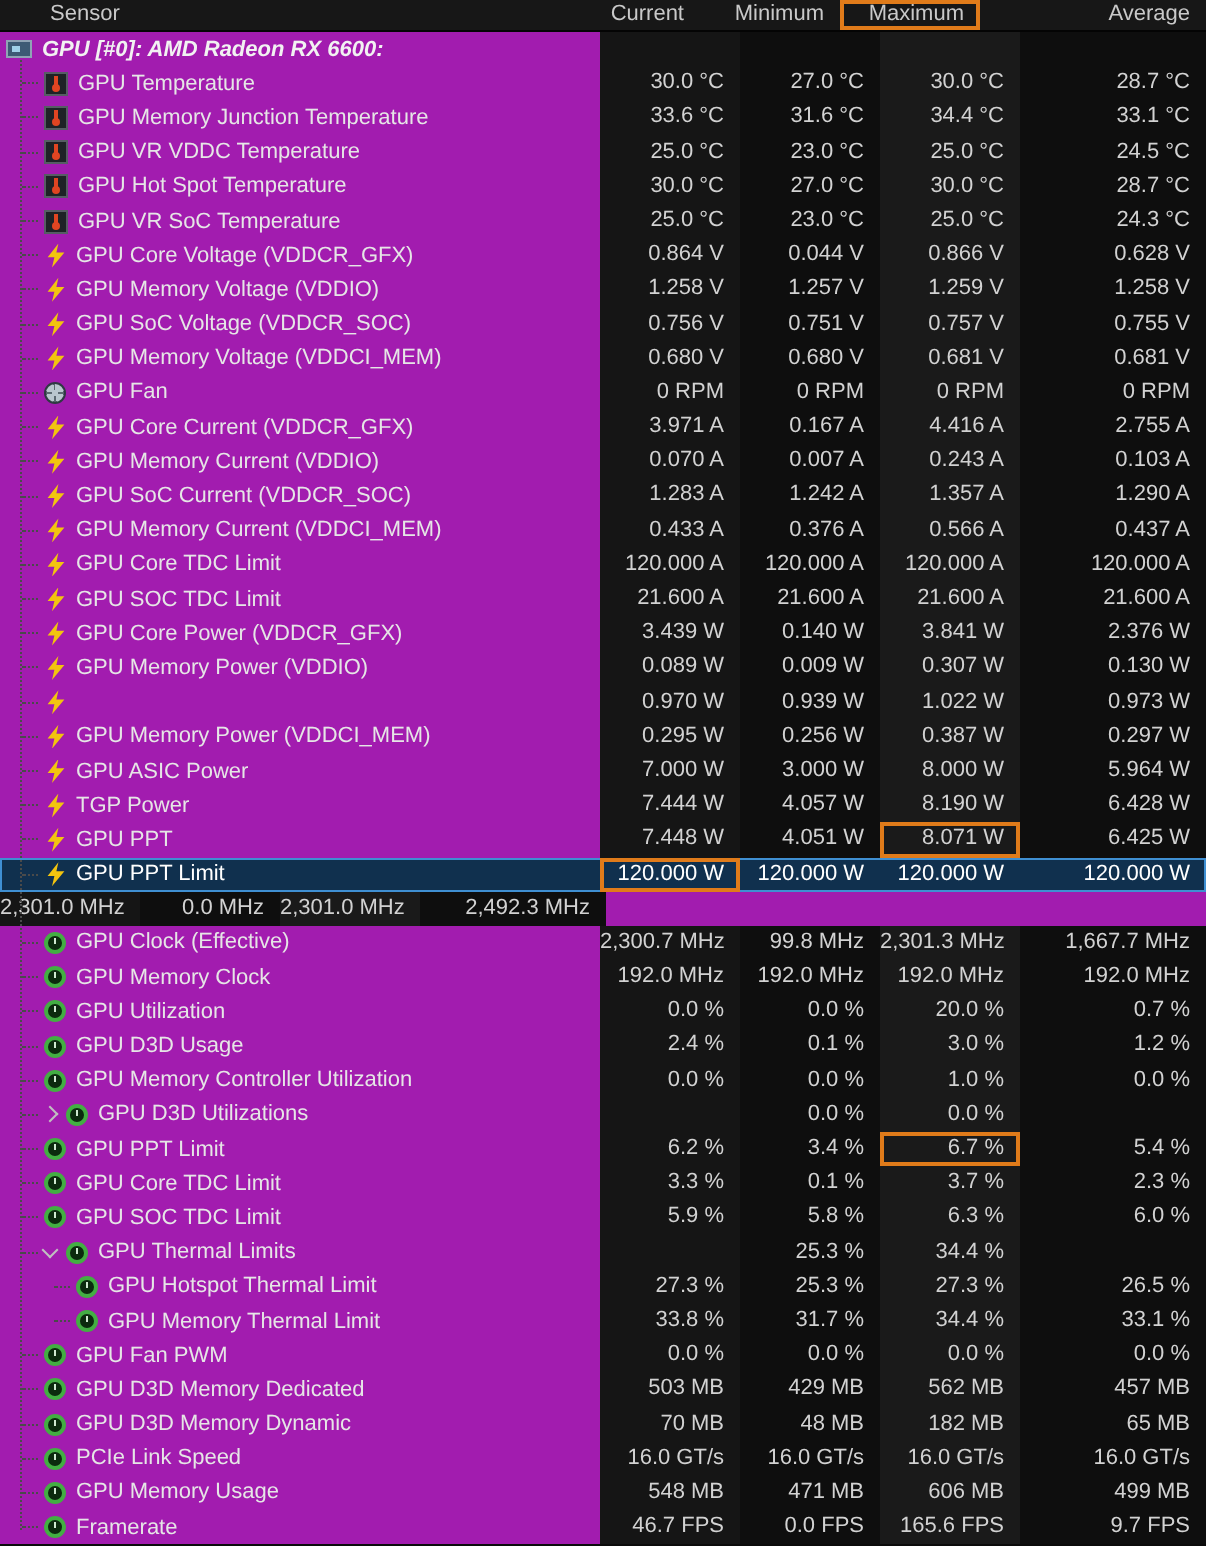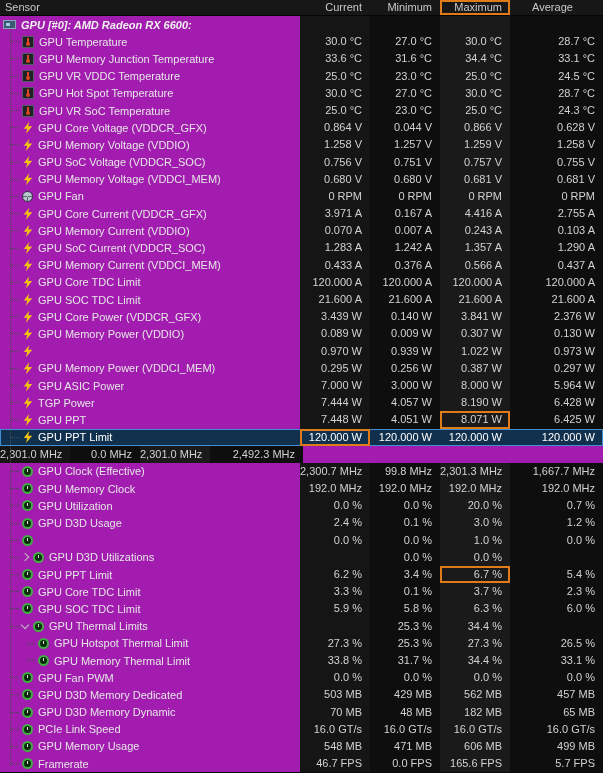--- a/index.html
+++ b/index.html
@@ -7,23 +7,23 @@
     width:603px; height:773px; overflow:hidden;
     background:#0b0b0b; color:#d8d8d8;
     font-family:"Liberation Sans", sans-serif; font-size:11px;
   }
   .app { width:603px; height:773px; display:flex; flex-direction:column; }
 
   
   .hdr { display:flex; height:16px; flex:none; background:#171717; color:#c9c9c9;
          border-bottom:1px solid #040404; box-sizing:border-box; align-items:stretch; }
   .hcell { box-sizing:border-box; line-height:15px; }
-  .hcell.sensor { flex:1; padding-left:5px; text-align:left; }
+  .hcell.sensor { flex:1; padding-left:5px; text-align:left;margin-left:20px; }
   .hcell.c0,.hcell.c1,.hcell.c2 { width:70px; text-align:right; padding-right:8px; }
-  .hcell.c3 { width:93px; text-align:center; padding-right:8px; }
+  .hcell.c3 { width:113px; text-align:right; padding-right:8px; }
 
   
   .rows { position:relative; flex:1; }
   .treeline { position:absolute; left:10px; top:14px; height:735px; width:0;
               border-left:1px dotted #4a4a4a; pointer-events:none; z-index:3; }
 
   .row { display:flex; height:17.2px; align-items:stretch; background:#a21caf; }
   .name-cell { flex:1; display:flex; align-items:center; overflow:hidden; white-space:nowrap; }
   .cell { box-sizing:border-box; text-align:right; padding-right:8px; line-height:17.2px;
           white-space:nowrap; overflow:hidden; color:#d2d2d2; }
@@ -429,20 +429,21 @@
     <div class="cell c0">2.4 %</div>
     <div class="cell c1">0.1 %</div>
     <div class="cell c2">3.0 %</div>
     <div class="cell c3">1.2 %</div>
   </div>
       <div class="row">
     <div class="name-cell">
       <span class="stub"></span>
 
       <span class="icon icon-gauge"></span>
+      <span class="label">GPU Memory Controller Utilization</span>
     </div>
     <div class="cell c0">0.0 %</div>
     <div class="cell c1">0.0 %</div>
     <div class="cell c2">1.0 %</div>
     <div class="cell c3">0.0 %</div>
   </div>
       <div class="row">
     <div class="name-cell">
       <span class="stub"></span>
       <span class="chev right"></span>
@@ -589,17 +590,17 @@
       <div class="row">
     <div class="name-cell">
       <span class="stub"></span>
 
       <span class="icon icon-gauge"></span>
       <span class="label">Framerate</span>
     </div>
     <div class="cell c0">46.7 FPS</div>
     <div class="cell c1">0.0 FPS</div>
     <div class="cell c2">165.6 FPS</div>
-    <div class="cell c3">5.7 FPS</div>
+    <div class="cell c3">9.7 FPS</div>
   </div>
     </div>
 
 </div>
 
 </body></html>

